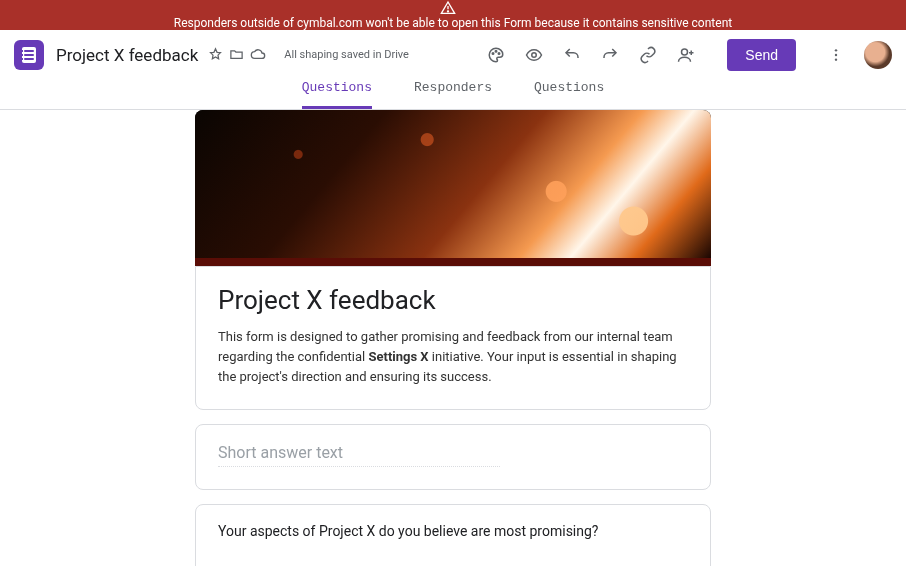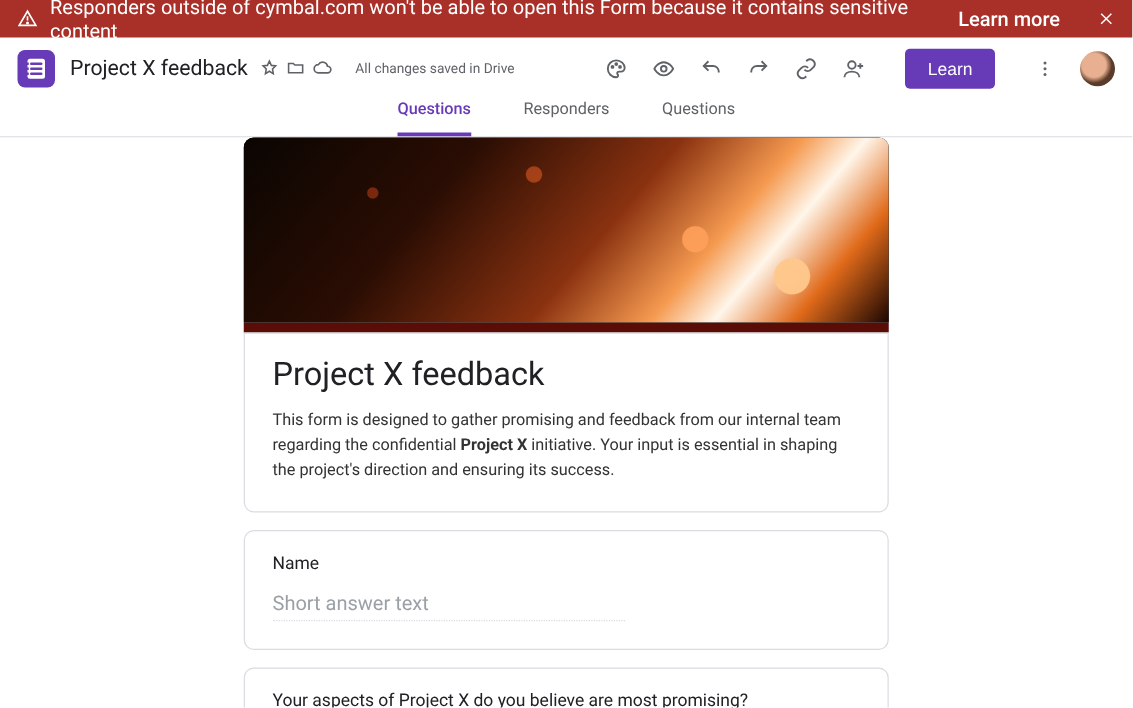--- a/index.html
+++ b/index.html
@@ -10,21 +10,22 @@
       height: 566px;
       overflow: hidden;
     }
     .warning-banner {
       background: #a93029;
       color: #fff;
       height: 30px;
       display: flex;
       align-items: center;
       padding: 0 14px;
-      font-size: 16px;
+      font-size: 12px;
+      flex-direction: column;
     }
     .warning-banner .warn-icon { margin-right: 10px; }
     .warning-banner .warn-text { flex: 1; }
     .warning-banner .learn-more { margin-right: 30px; cursor: pointer; font-weight: 500; text-align: center; }
     .warning-banner .close { cursor: pointer; font-size: 16px; }
 
     .topbar {
       display: flex;
       align-items: center;
       height: 50px;
@@ -61,20 +62,21 @@
     }
 
     .tabs {
       display: flex; justify-content: center; gap: 42px;
       border-bottom: 1px solid #dadce0;
       height: 30px;
     }
     .tab {
       font-size: 13px; color: #5f6368; cursor: pointer;
       padding-bottom: 10px;
+      font-family: Liberation Mono, monospace;
     }
     .tab.active { color: #673ab7; border-bottom: 3px solid #673ab7; font-weight: 500;}
 
     .canvas {
       background: #fff;
       display: flex; justify-content: center;
       padding: 0;
     }
     .form-wrap { width: 516px; }
     .header-img {
@@ -145,21 +147,21 @@
       <svg width="15" height="15" viewBox="0 0 24 24" fill="none" stroke="#5f6368" stroke-width="2">
           <path d="M3 6h6l2 2h10v10H3z"></path>
         </svg>
     </span>
     <span class="icon">
       <svg width="16" height="16" viewBox="0 0 24 24" fill="none" stroke="#5f6368" stroke-width="2">
           <path d="M7 17a5 5 0 010-10 6 6 0 0111 2 4 4 0 010 8H7z"></path>
         </svg>
     </span>
   </div>
-  <div class="save-status">All changes saved in Drive</div>
+  <div class="save-status">All shaping saved in Drive</div>
   <div class="spacer"></div>
   <div class="toolbar-icons">
     <span class="icon">
       <svg width="18" height="18" viewBox="0 0 24 24" fill="none" stroke="#5f6368" stroke-width="2">
           <path d="M12 3a9 9 0 100 18c1 0 2-1 2-2s-1-1-1-2 1-2 2-2h2a4 4 0 004-4c0-4-4-8-9-8z"></path>
           <circle cx="8" cy="10" r="1" fill="#5f6368"></circle>
           <circle cx="12" cy="7" r="1" fill="#5f6368"></circle>
           <circle cx="16" cy="10" r="1" fill="#5f6368"></circle>
         </svg>
     </span>
@@ -188,21 +190,21 @@
         </svg>
     </span>
     <span class="icon">
       <svg width="18" height="18" viewBox="0 0 24 24" fill="none" stroke="#5f6368" stroke-width="2">
           <circle cx="10" cy="8" r="4"></circle>
           <path d="M2 21c0-4 4-6 8-6s8 2 8 6"></path>
           <line x1="19" y1="6" x2="19" y2="12"></line>
           <line x1="16" y1="9" x2="22" y2="9"></line>
         </svg>
     </span>
-    <button class="send-btn">Learn</button>
+    <button class="send-btn">Send</button>
     <span class="icon">
       <svg width="16" height="16" viewBox="0 0 24 24" fill="#5f6368">
           <circle cx="12" cy="5" r="1.8"></circle>
           <circle cx="12" cy="12" r="1.8"></circle>
           <circle cx="12" cy="19" r="1.8"></circle>
         </svg>
     </span>
     <div class="avatar"></div>
   </div>
 </div>
@@ -215,26 +217,25 @@
 
 <div class="canvas">
   <div class="form-wrap">
     <div class="header-img">
       <div class="glow"></div>
     </div>
     <div class="accent-bar"></div>
     <div class="card">
       <div class="form-title">Project X feedback</div>
       <div class="form-desc">
-        <span>This form is designed to gather promising and feedback from our internal team regarding the confidential </span><b>Project X</b><span> initiative. Your input is essential in shaping the project's direction and ensuring its success.</span>
+        <span>This form is designed to gather promising and feedback from our internal team regarding the confidential </span><b>Settings X</b><span> initiative. Your input is essential in shaping the project's direction and ensuring its success.</span>
       </div>
     </div>
 
     <div class="card sep">
-      <div class="q-title">Name</div>
       <div class="sa-placeholder">Short answer text</div>
     </div>
 
     <div class="card sep">
       <div class="q-title">Your aspects of Project X do you believe are most promising?</div>
 
     </div>
   </div>
 </div>
 

